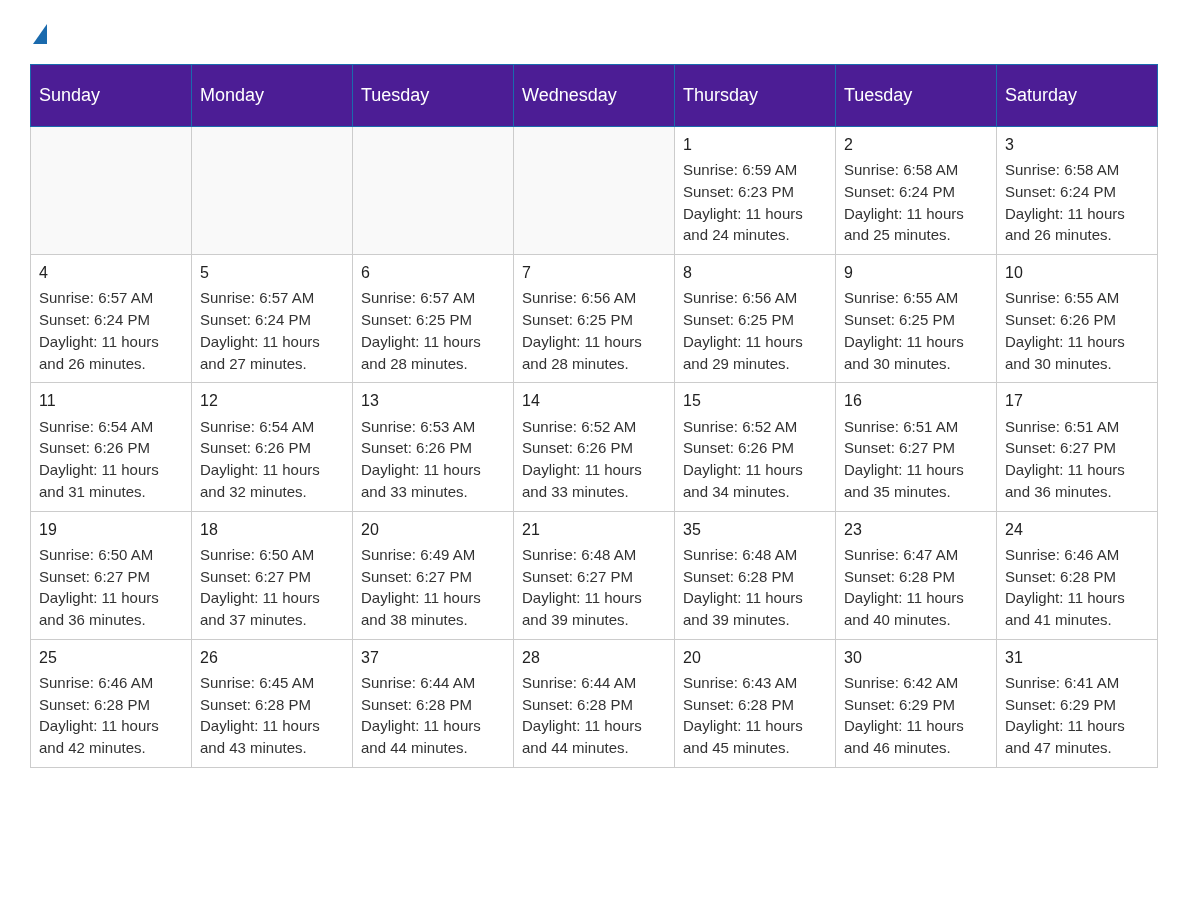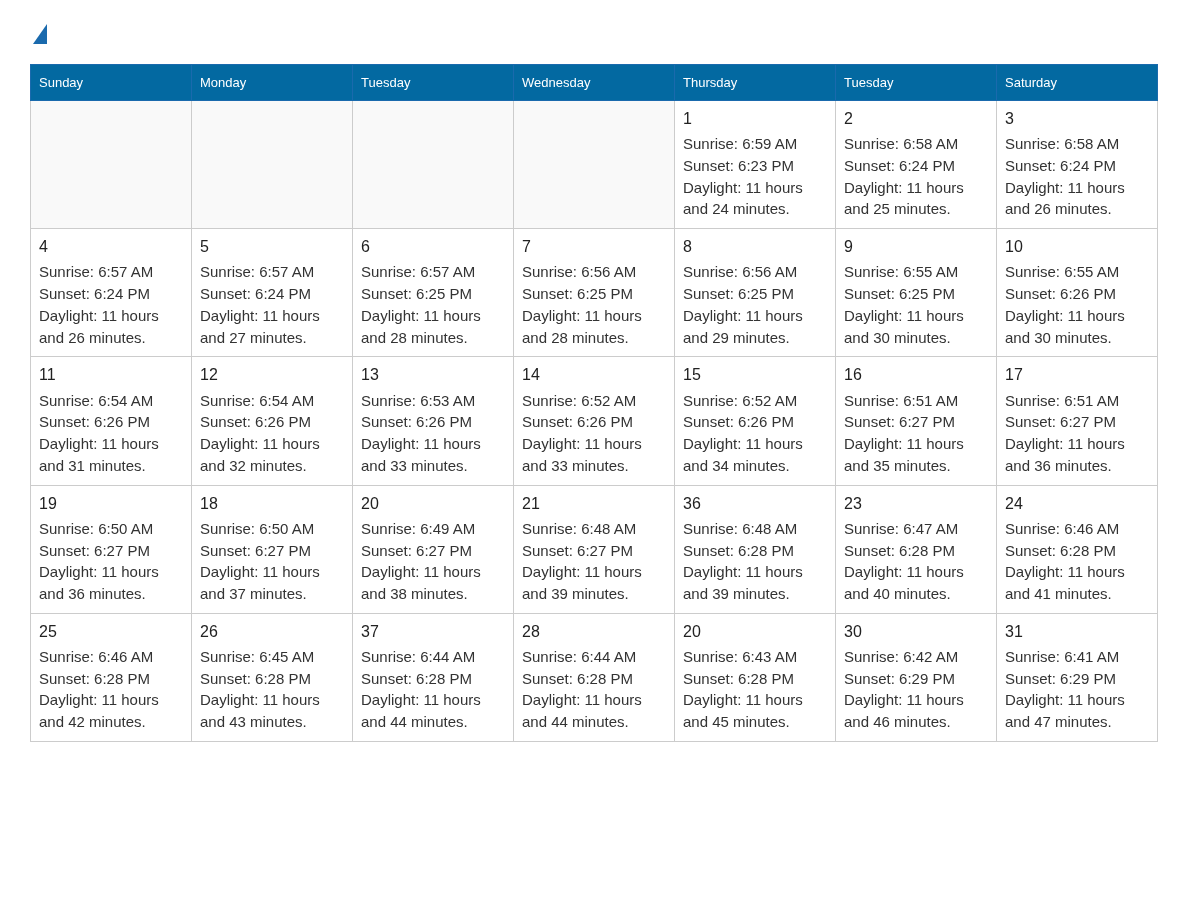--- a/index.html
+++ b/index.html
@@ -59,25 +59,25 @@
       font-size: 20px;
       color: #444;
       margin-top: 4px;
     }
     .calendar {
       width: 100%;
       border-collapse: collapse;
       border: 1px solid #ccc;
     }
     .calendar th {
-      background-color: #0369a1;
+      background-color: #4c1d95;
       color: #ffffff;
-      font-size: 13px;
+      font-size: 18px;
       font-weight: normal;
-      padding: 10px 8px;
+      padding: 20px 8px;
       text-align: left;
       border: 1px solid #1a6aad;
     }
     .calendar td {
       width: 14.28%;
       vertical-align: top;
       padding: 6px 8px 8px 8px;
       border: 1px solid #ccc;
       font-size: 13px;
       color: #333;
@@ -218,21 +218,21 @@
         </td>
         <td>
           <span class="day-number">20</span>
           <div class="day-info">Sunrise: 6:49 AM<br>Sunset: 6:27 PM<br>Daylight: 11 hours and 38 minutes.</div>
         </td>
         <td>
           <span class="day-number">21</span>
           <div class="day-info">Sunrise: 6:48 AM<br>Sunset: 6:27 PM<br>Daylight: 11 hours and 39 minutes.</div>
         </td>
         <td>
-          <span class="day-number">36</span>
+          <span class="day-number">35</span>
           <div class="day-info">Sunrise: 6:48 AM<br>Sunset: 6:28 PM<br>Daylight: 11 hours and 39 minutes.</div>
         </td>
         <td>
           <span class="day-number">23</span>
           <div class="day-info">Sunrise: 6:47 AM<br>Sunset: 6:28 PM<br>Daylight: 11 hours and 40 minutes.</div>
         </td>
         <td>
           <span class="day-number">24</span>
           <div class="day-info">Sunrise: 6:46 AM<br>Sunset: 6:28 PM<br>Daylight: 11 hours and 41 minutes.</div>
         </td>

